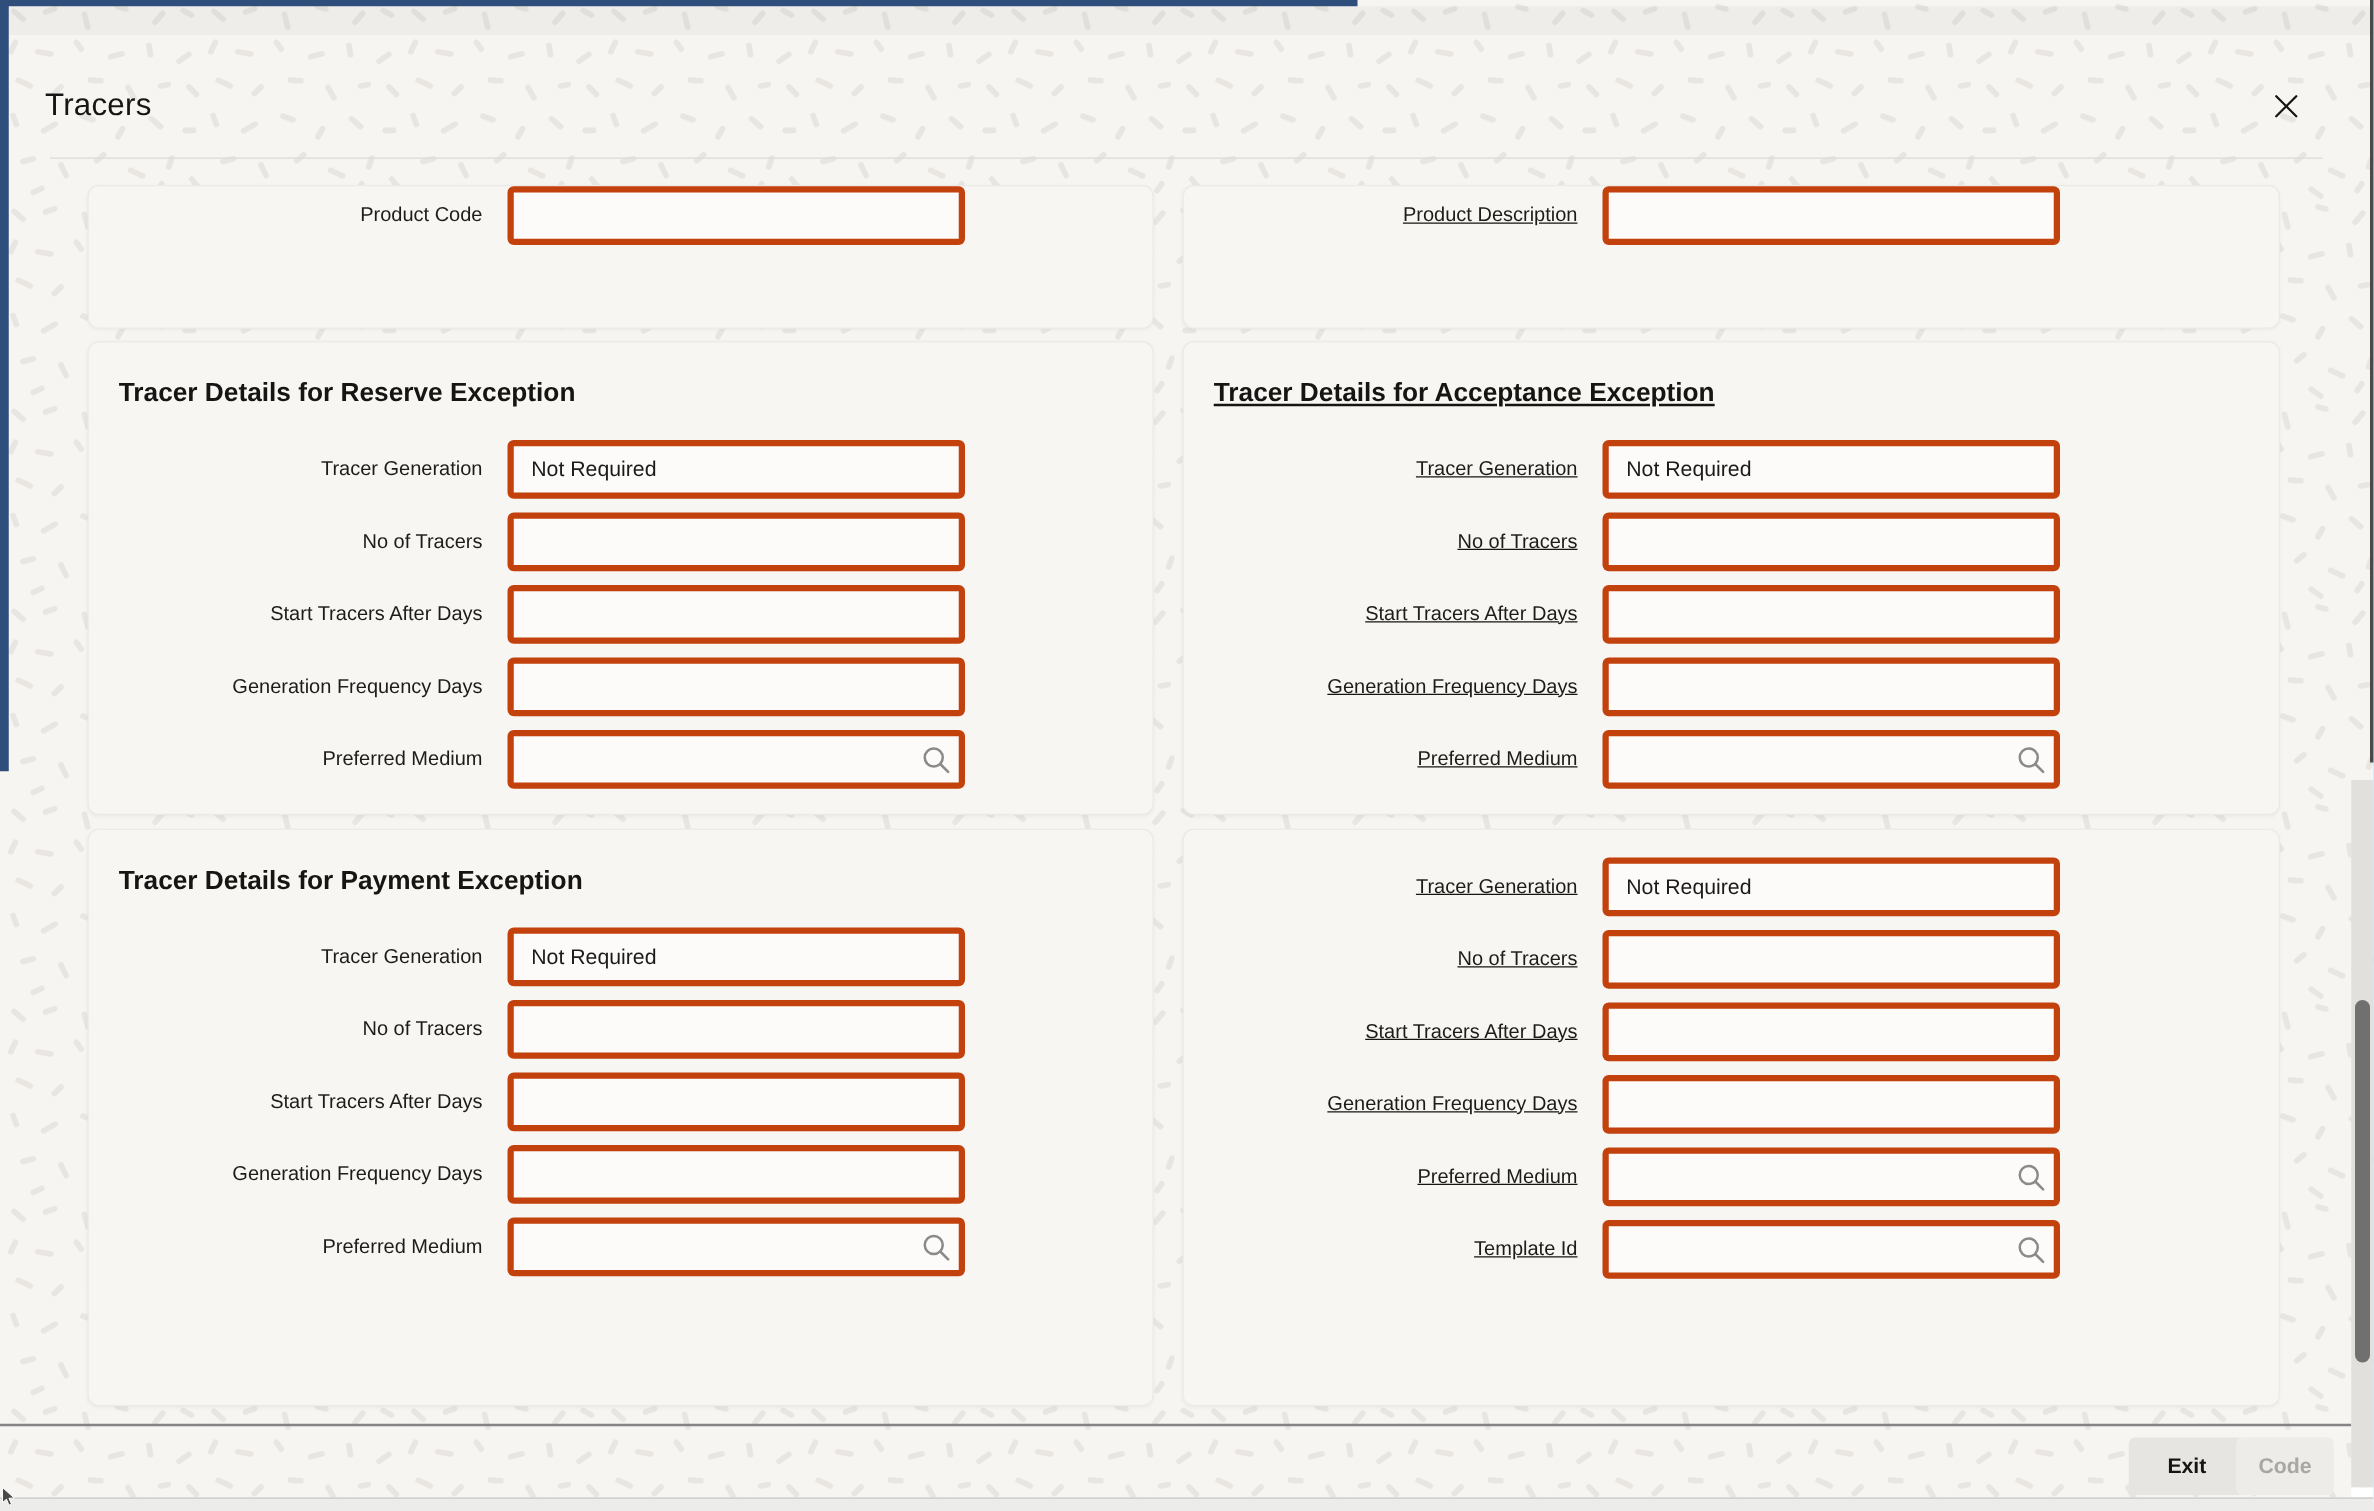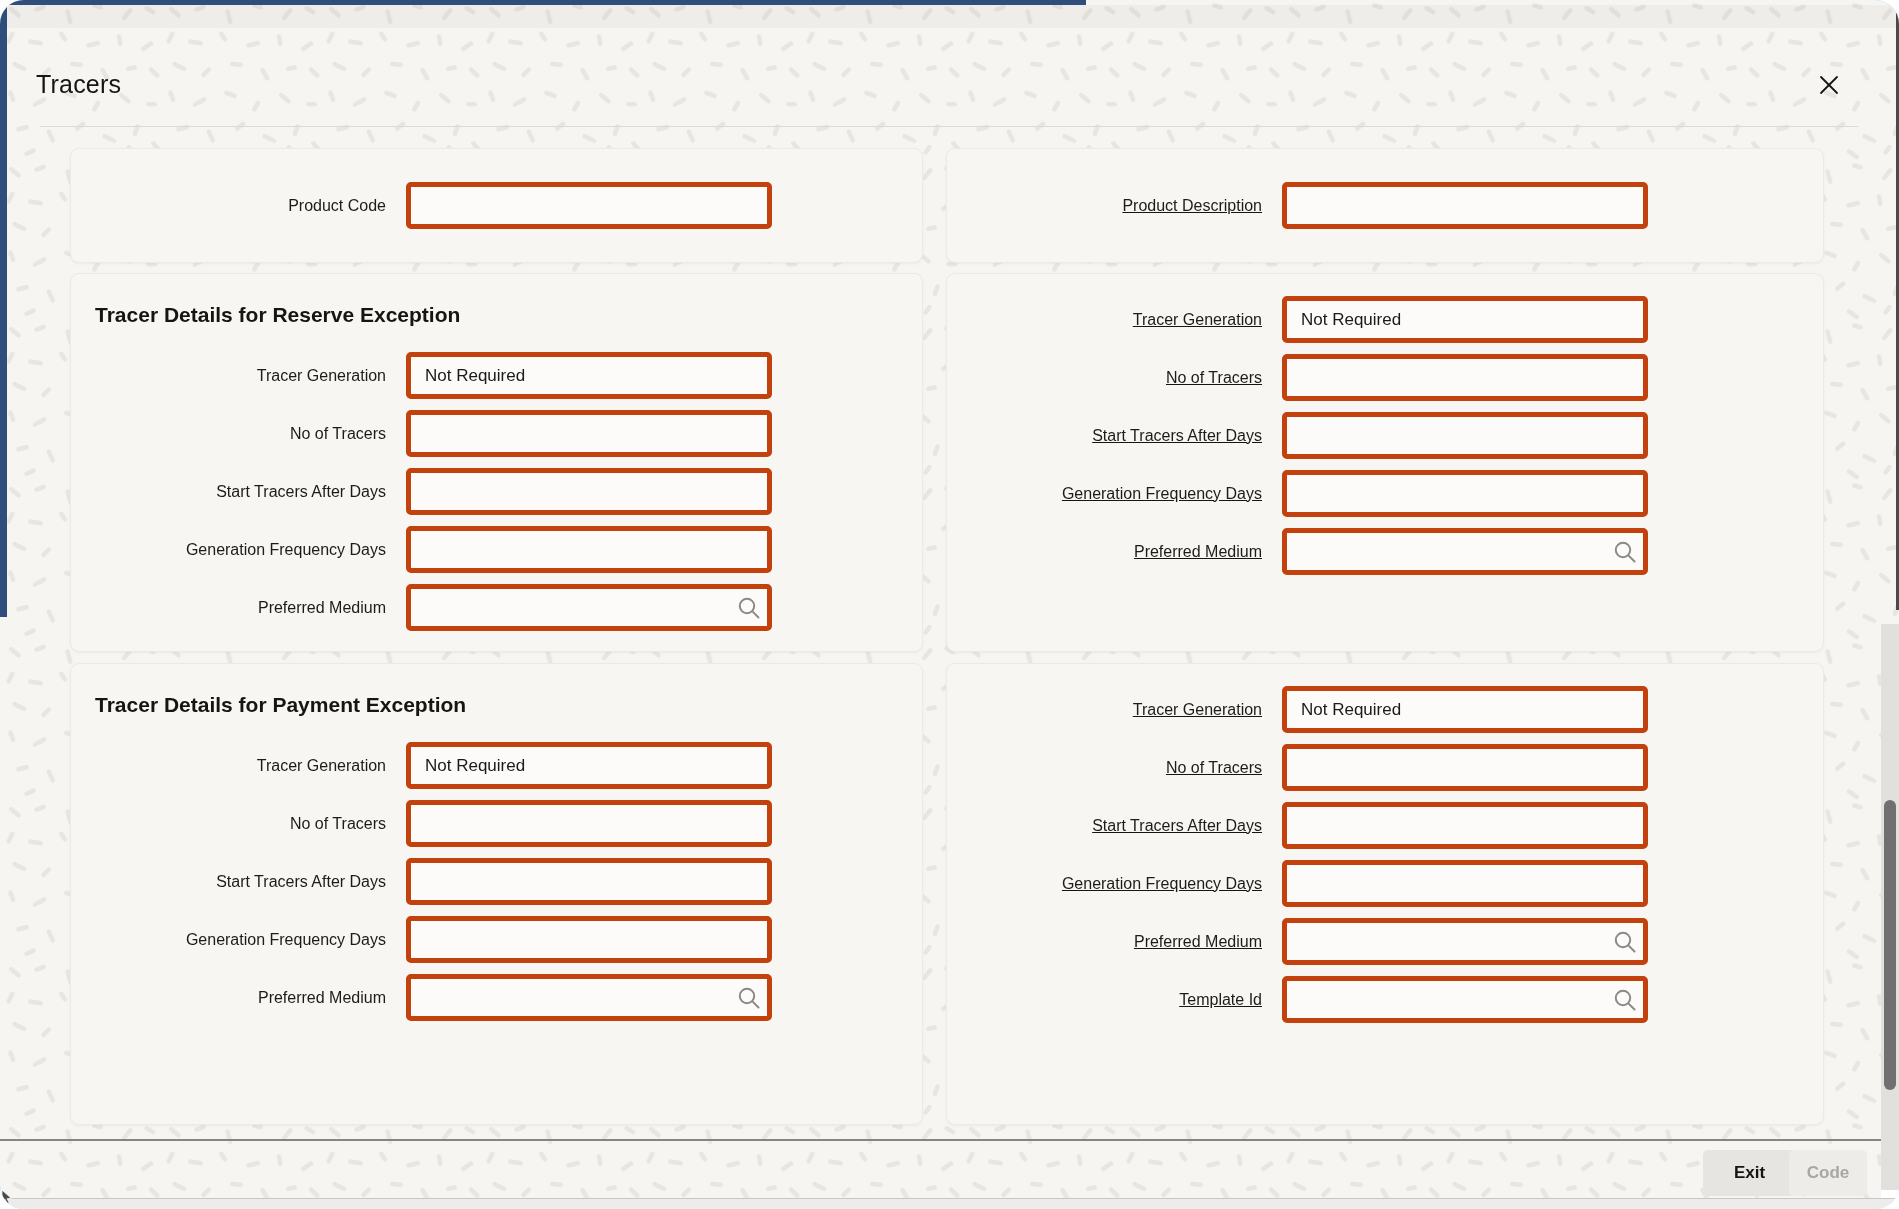--- a/index.html
+++ b/index.html
@@ -1,36 +1,36 @@
 <!DOCTYPE html>
 <html><head>
 <meta charset="utf-8">
 <style>
   html,body{margin:0;padding:0;background:#ffffff;}
   .page{
     position:relative;width:1899px;height:1209px;overflow:hidden;
-    font-family:"Liberation Sans",sans-serif;color:#161513;background:#7dd3fc;border-radius:24px;
+    font-family:"Liberation Sans",sans-serif;color:#161513;background:#7dd3fc;
   }
   svg.texture{position:absolute;left:0;top:0;display:block;}
   .top-shade{position:absolute;left:0;top:5px;width:1899px;height:23px;background:rgba(110,104,96,0.055);}
   .blue-top{position:absolute;left:0;top:0;width:1086px;height:5px;background:#2f4e7c;}
   .blue-left{position:absolute;left:0;top:0;width:7px;height:617px;background:#2f4e7c;}
   .dark-right{position:absolute;left:1896px;top:0;width:3px;height:610px;background:#4a4a48;}
 
   .dialog-title{position:absolute;left:36px;top:70px;font-size:25px;font-weight:500;color:#161513;letter-spacing:.2px;}
   .close-btn{position:absolute;left:1810px;top:66px;width:38px;height:38px;background:transparent;border:none;cursor:pointer;display:flex;align-items:center;justify-content:center;padding:0;}
   .title-divider{position:absolute;left:40px;top:126px;width:1818px;height:1px;background:#dbd9d6;}
 
   .card{
     position:absolute;box-sizing:border-box;background:#f7f6f3;
     border:1px solid #eceae6;border-radius:9px;box-shadow:0 1px 3px rgba(60,56,50,.05);
   }
   .col-left{left:70px;width:853px;}
   .col-right{left:946px;width:878px;text-decoration:underline;}
-  .row1{top:148px;height:115px;display:flex;align-items:center;}
+  .row1{top:148px;height:115px;display:flex;align-items:flex-start;}
   .row2{top:273px;height:379px;}
   .row3{top:663px;height:462px;}
 
   .section-title{margin:26px 0 0 24px;font-size:21px;font-weight:700;line-height:30px;color:#161513;}
   .rows{margin-top:22px;}
   .frow{display:flex;align-items:center;height:47px;margin-bottom:11px;}
   .row1 .frow{margin-bottom:0;width:100%;}
   .flabel{width:315px;text-align:right;margin-right:20px;font-size:16px;color:#1d1c1a;white-space:nowrap;}
   .finput-wrap{position:relative;width:366px;height:47px;}
   input.finput{
@@ -176,20 +176,21 @@
         <svg class="search-ic" viewBox="0 0 26 26">
           <circle cx="11" cy="11" r="7.2" fill="none" stroke="#8c8a87" stroke-width="2"></circle>
           <line x1="16.4" y1="16.4" x2="22.5" y2="22.5" stroke="#8c8a87" stroke-width="2" stroke-linecap="round"></line>
         </svg>
       </span>
     </div>
   </div>
     </div>
 
     <div class="card row2 col-right">
+      <div class="section-title">Tracer Details for Acceptance Exception</div>
       <div class="rows">
     <div class="frow">
       <span class="flabel">Tracer Generation</span>
       <span class="finput-wrap">
         <input class="finput" type="text" value="Not Required" style="">
         
       </span>
     </div>
 
     <div class="frow">

